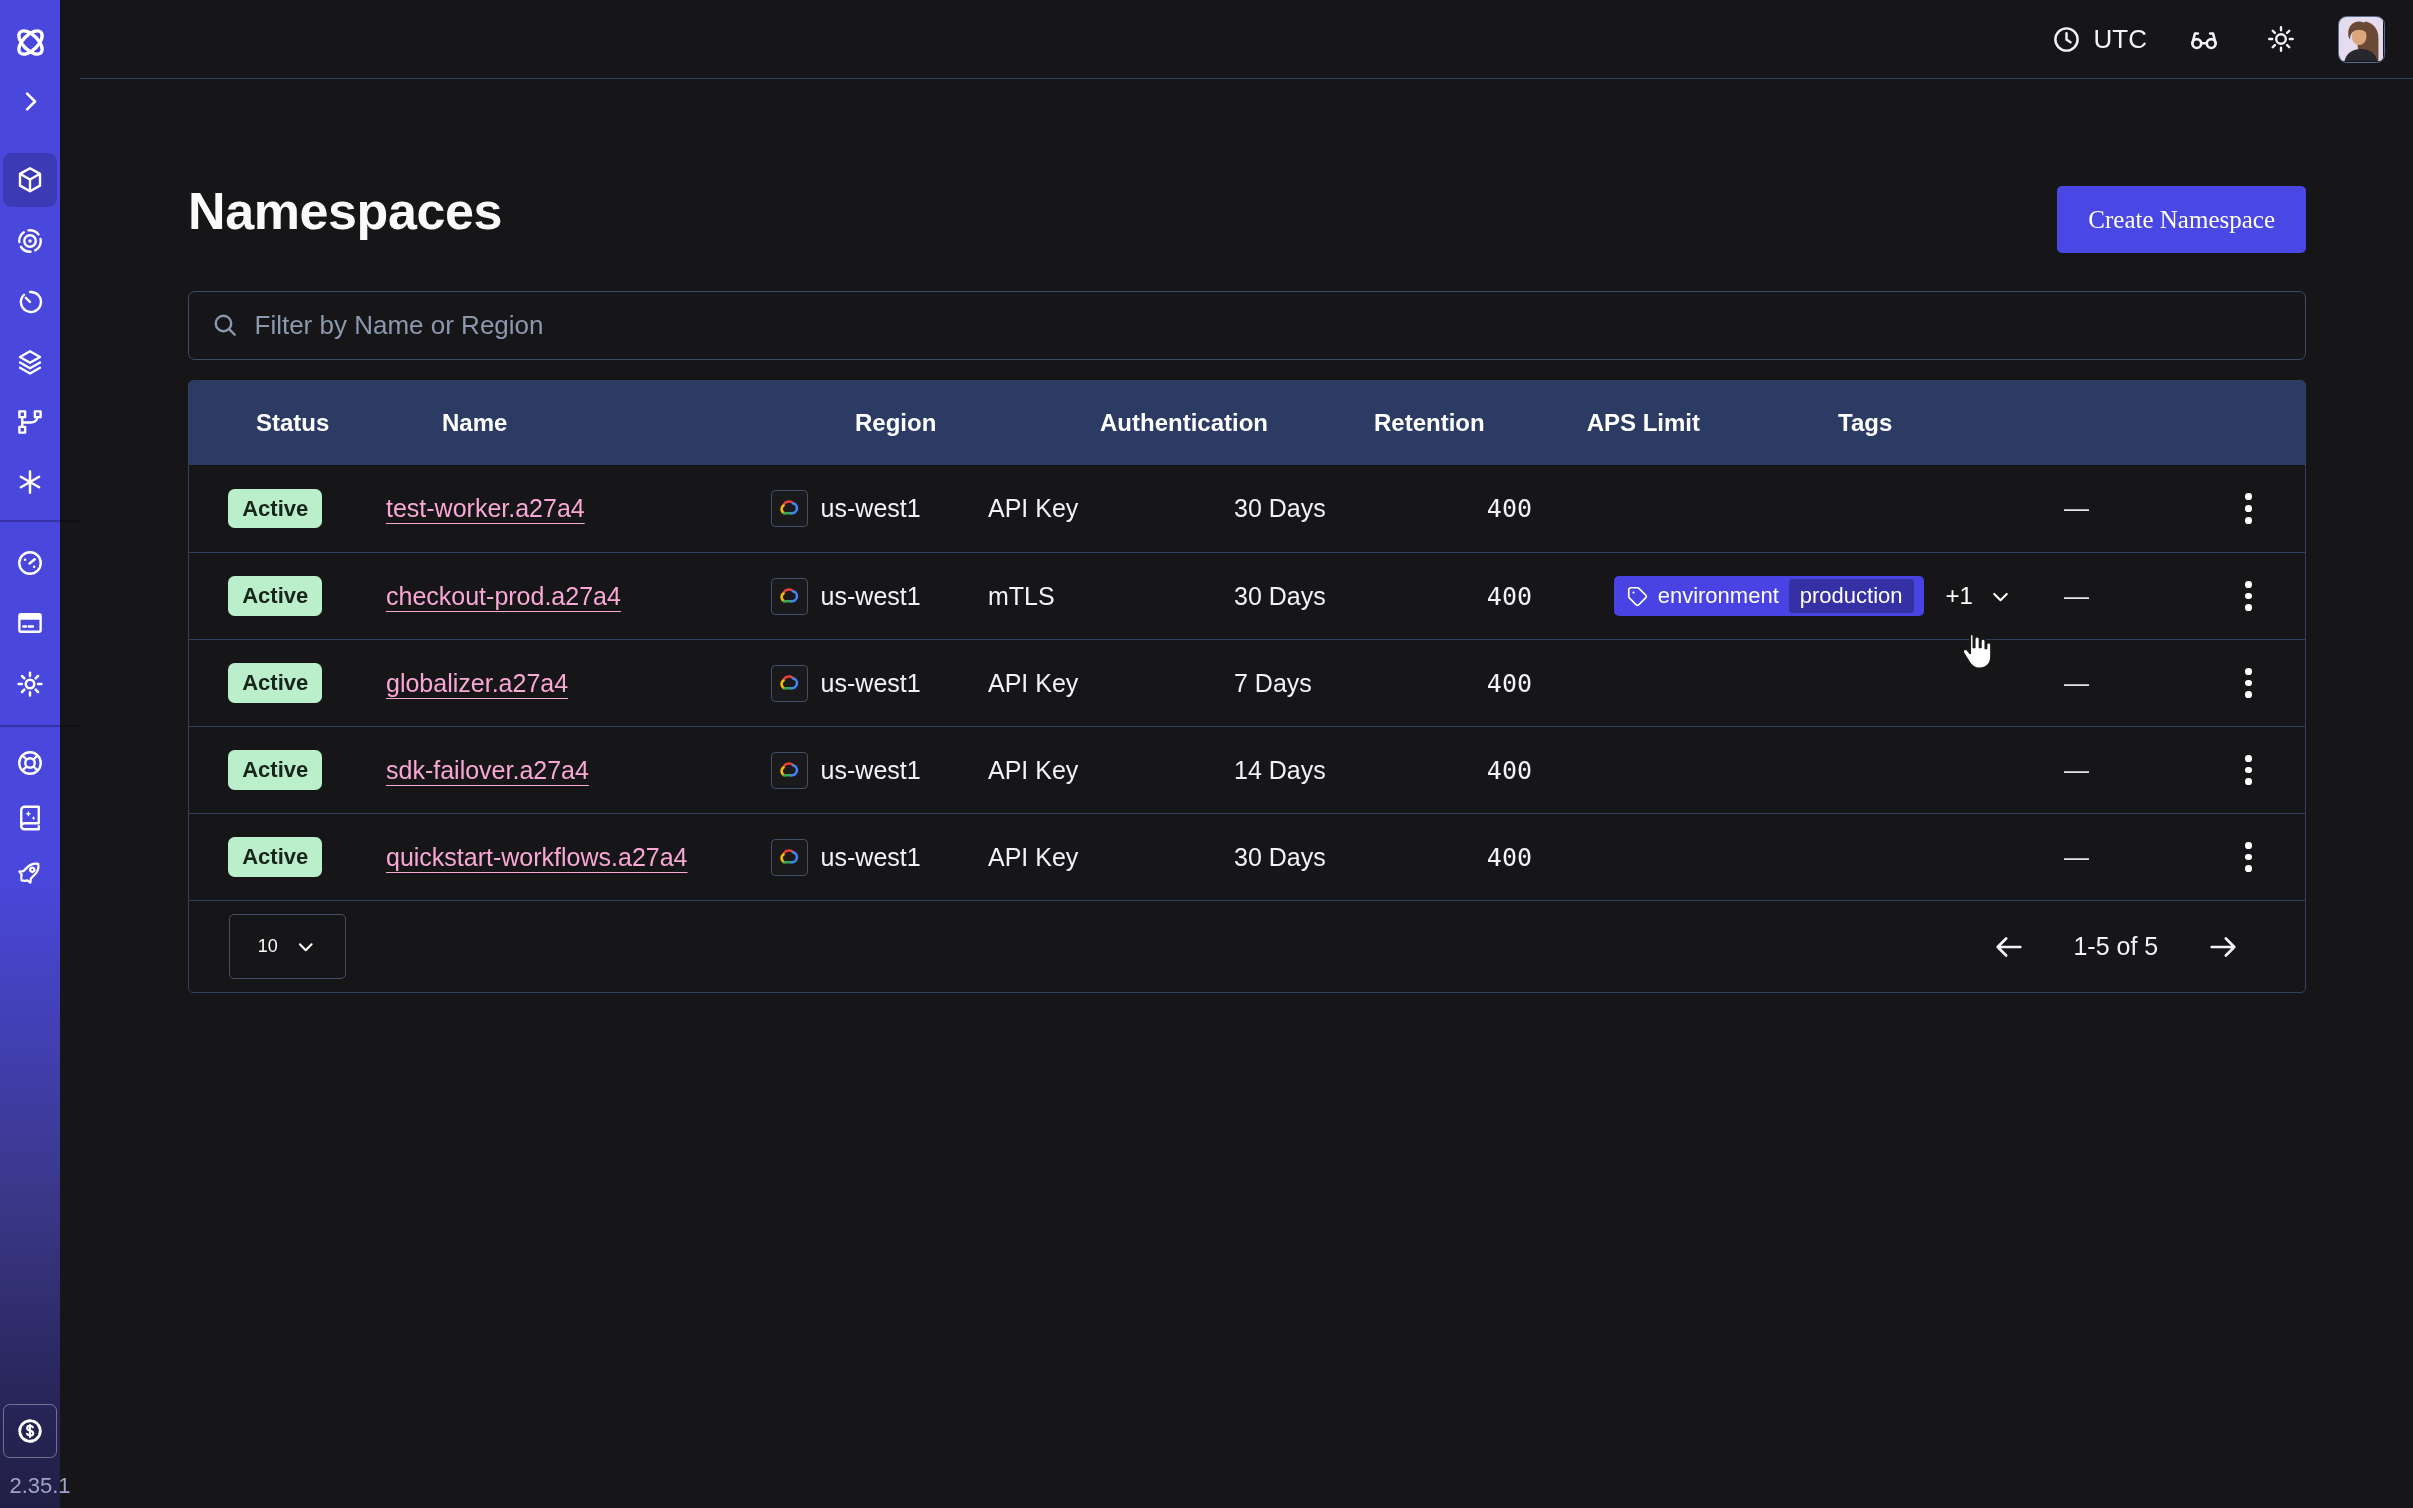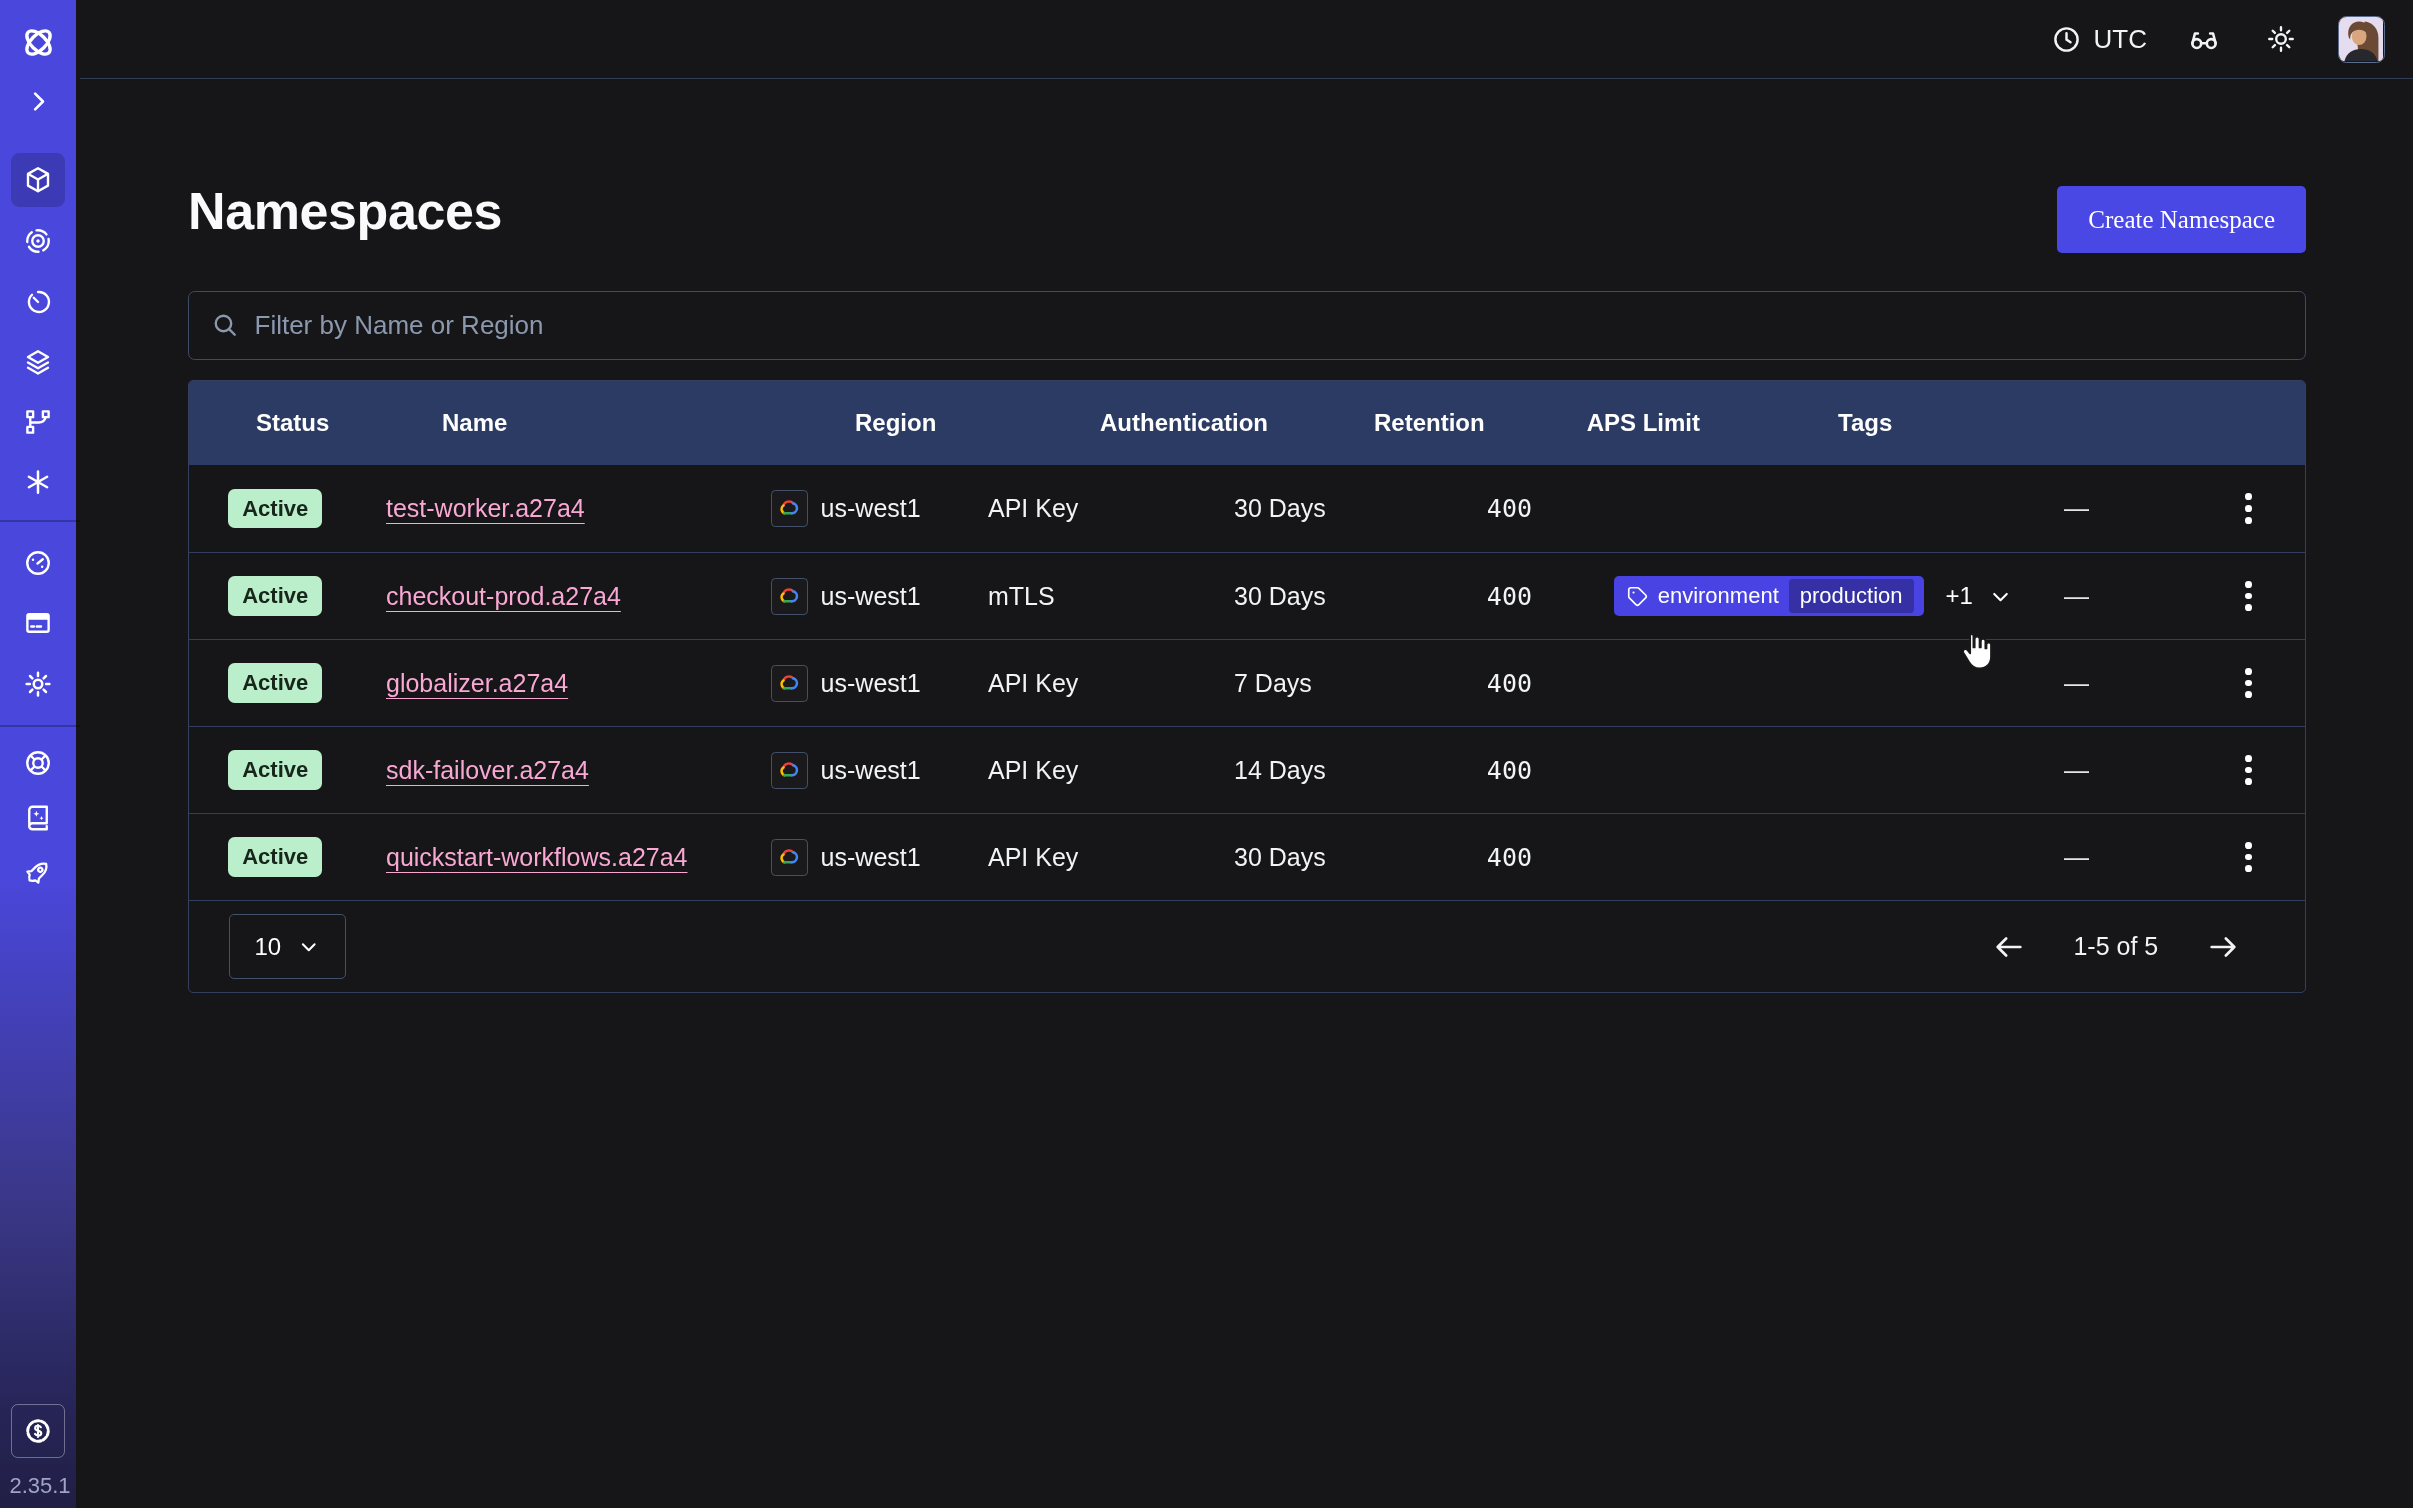--- a/index.html
+++ b/index.html
@@ -8,21 +8,21 @@
     background:#161619;
     font-family:"Liberation Sans", sans-serif;
     color:#f2f3f6;
     position:relative;
     overflow:hidden;
   }
   svg { display:block; }
 
   
   .sidebar {
-    position:absolute; left:0; top:0; width:76px; height:1508px;
+    position:absolute; left:0; top:0; width:60px; height:1508px;
     background:linear-gradient(180deg,#4A47DC 0%,#4A47DC 58%,#3A3787 80%,#262455 94%,#211F45 100%);
     z-index:5;
   }
   .snav {
     position:absolute; left:50%; transform:translate(-50%,-50%);
     width:54px; height:54px; display:flex; align-items:center; justify-content:center;
     border-radius:8.4px; cursor:pointer;
   }
   .snav.active { background:rgba(0,0,0,0.18); }
   .sdivider { position:absolute; left:0; width:80px; height:1.7px; background:rgba(0,0,0,0.25); }
@@ -114,21 +114,21 @@
   .tag-key { font-size:22px; color:#fff; }
   .tag-val { background:rgba(0,0,0,0.28); border-radius:3.4px; padding:4.2px 11px; font-size:22px; color:#fff; }
   .tag-more { margin-left:22px; font-size:24px; color:#fff; }
   .tag-caret { margin-left:15px; cursor:pointer; }
 
   
   .tfoot { height:92px; border-top:0.8px solid #333e5e; display:flex; align-items:center; padding:0 62px 0 40px; }
   .page-size {
     width:117px; height:65px; border:1.7px solid #44506a; border-radius:5px;
     display:flex; align-items:center; justify-content:center; gap:16px;
-    font-size:24px; color:#fff; cursor:pointer; background:none;
+    font-size:18px; color:#fff; cursor:pointer; background:none;
   }
   .pager { margin-left:auto; display:flex; align-items:center; gap:44px; }
   .pager .range { font-size:25px; color:#f2f3f6; }
   .arrow-btn { background:none; border:none; cursor:pointer; padding:3.4px; }
 
   
   .cursor { position:absolute; left:1956px; top:630px; z-index:50; pointer-events:none; }
 </style>
 </head>
 <body>

